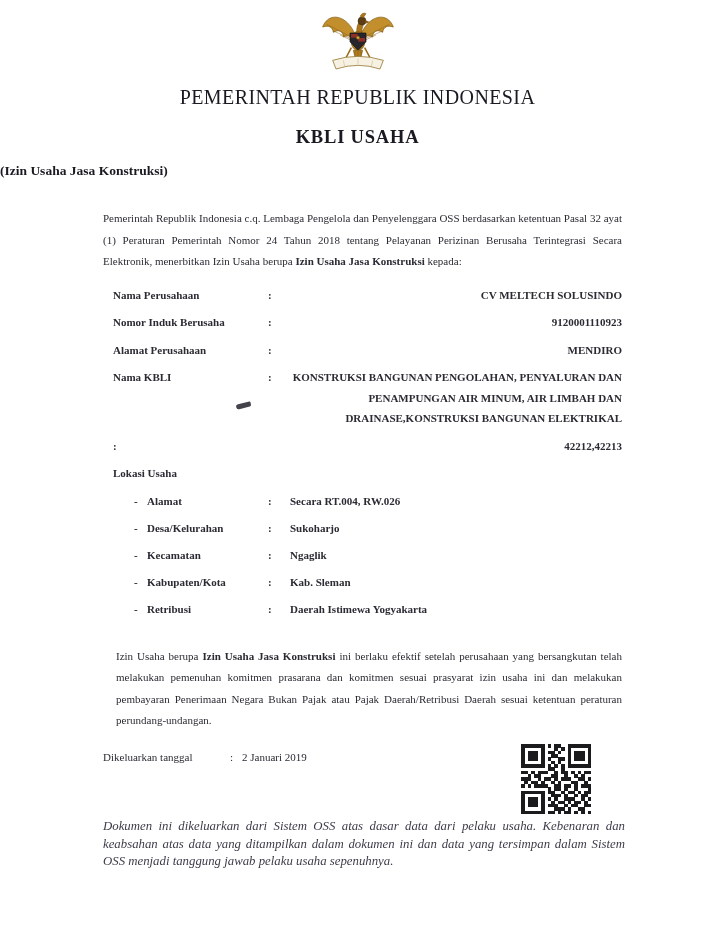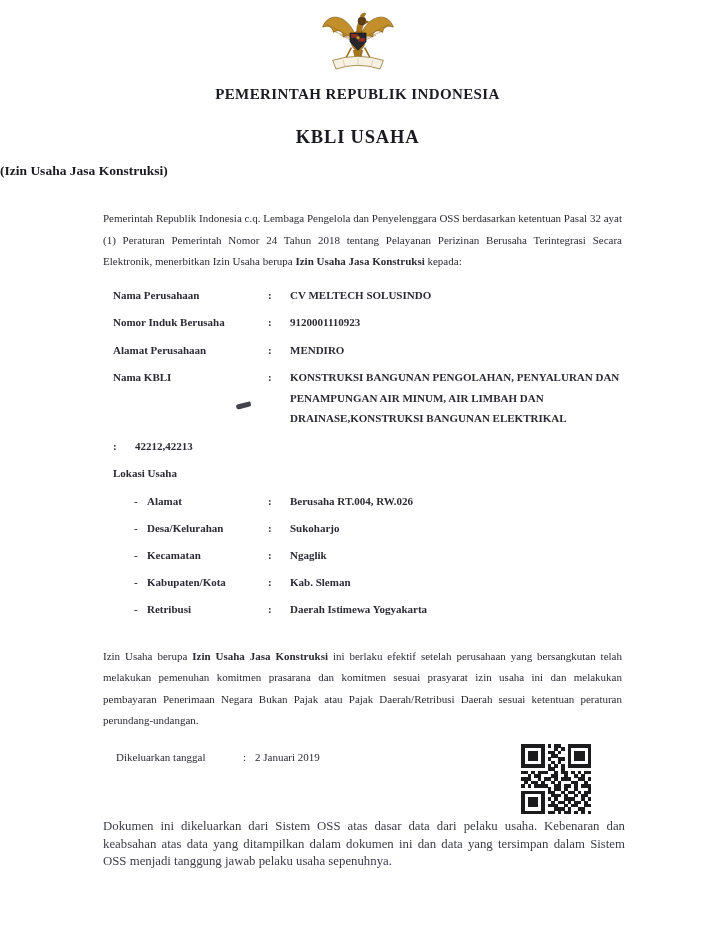--- a/index.html
+++ b/index.html
@@ -20,21 +20,21 @@
     color:var(--ink);
     overflow:hidden;
   }
   .emblem-wrap{
     position:absolute;top:5px;left:0;width:100%;
     display:flex;justify-content:center;
   }
   .emblem-wrap svg{width:80px;height:76px;}
   .gov-title{
     position:absolute;top:86px;left:0;width:100%;
-    text-align:center;font-weight:bold;font-size:15px;
+    text-align:center;font-weight:normal;font-size:20px;
     letter-spacing:.4px;color:var(--title-ink);
   }
   .doc-title{
     position:absolute;top:127px;left:0;width:100%;
     text-align:center;font-weight:bold;font-size:18.5px;
     letter-spacing:.8px;color:var(--title-ink);
   }
   .doc-subtitle{
     position:absolute;top:163px;left:0;width:100%;
     text-align:left;font-weight:bold;font-size:13.5px;
@@ -42,41 +42,41 @@
   }
   .content{
     position:absolute;top:208px;left:100px;width:522px;
     font-size:11px;line-height:21.6px;
   }
   .intro{ text-align:justify; margin-left:3px; }
   .fields{ margin-top:12px; padding-left:13px;font-weight:bold; }
   .field-row{ display:flex; align-items:flex-start; margin-bottom:7px; line-height:20.5px; }
   .f-label{ width:155px; flex:0 0 155px; }
   .f-colon{ width:22px; flex:0 0 22px; }
-  .f-value{ flex:1; }
+  .f-value{ flex:1;text-align:right; }
   .group-heading{ margin:7px 0 7px 0; line-height:20.5px; }
   .sub-row{ display:flex; align-items:flex-start; margin-bottom:6.6px; line-height:20.5px; }
   .s-dash{ width:13px; flex:0 0 13px; padding-left:0; }
   .sub-row{ padding-left:21px; }
   .s-label{ width:121px; flex:0 0 121px; }
   .s-colon{ width:22px; flex:0 0 22px; }
   .s-value{ flex:1; }
-  .closing{ text-align:justify; margin-top:26px; margin-left:3px; }
-  .issued-row{ display:flex; margin-top:15px; margin-left:16px; line-height:20.5px; }
+  .closing{ text-align:justify; margin-top:26px; margin-left:16px; }
+  .issued-row{ display:flex; margin-top:15px; margin-left:3px; line-height:20.5px; }
   .i-label{ width:127px; flex:0 0 127px; }
   .i-colon{ width:12px; flex:0 0 12px; }
   .i-value{ }
   .qr{
     position:absolute; left:514px; top:744px;
     width:84px; height:70px;
   }
   .qr svg{ width:100%; height:100%; }
   .doc-footer{
     position:absolute; left:103px; top:818px; width:522px;
-    font-size:12.8px; line-height:17.6px;
+    font-style:italic; font-size:12.8px; line-height:17.6px;
     color:var(--footer-ink); text-align:justify;
   }
   .scan-artifact{
     position:absolute; left:236px; top:403px;
     width:15px; height:5px; background:#43434c;
     border-radius:3px 1px 2px 3px;
     transform:rotate(-14deg);
   }
   b{ font-weight:bold; }
 </style>
@@ -160,21 +160,21 @@
         <span class="f-colon">:</span>
         <span class="f-value">42212,42213</span>
       </div>
 
       <div class="group-heading">Lokasi Usaha</div>
 
       <div class="sub-row">
         <span class="s-dash">-</span>
         <span class="s-label">Alamat</span>
         <span class="s-colon">:</span>
-        <span class="s-value">Berusaha RT.004, RW.026</span>
+        <span class="s-value">Secara RT.004, RW.026</span>
       </div>
 
       <div class="sub-row">
         <span class="s-dash">-</span>
         <span class="s-label">Desa/Kelurahan</span>
         <span class="s-colon">:</span>
         <span class="s-value">Sukoharjo</span>
       </div>
 
       <div class="sub-row">

